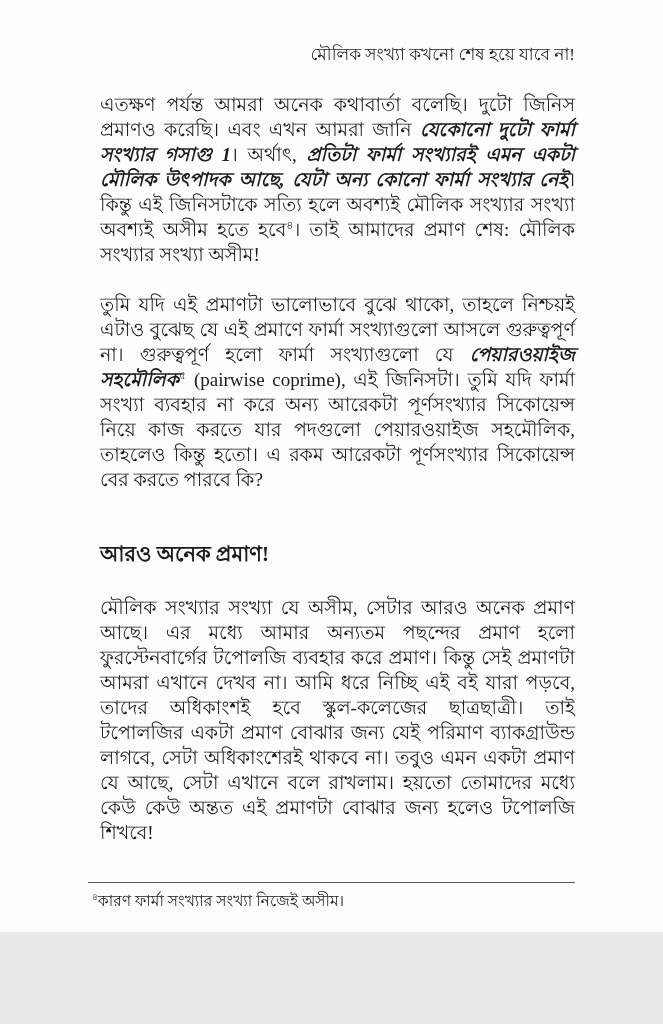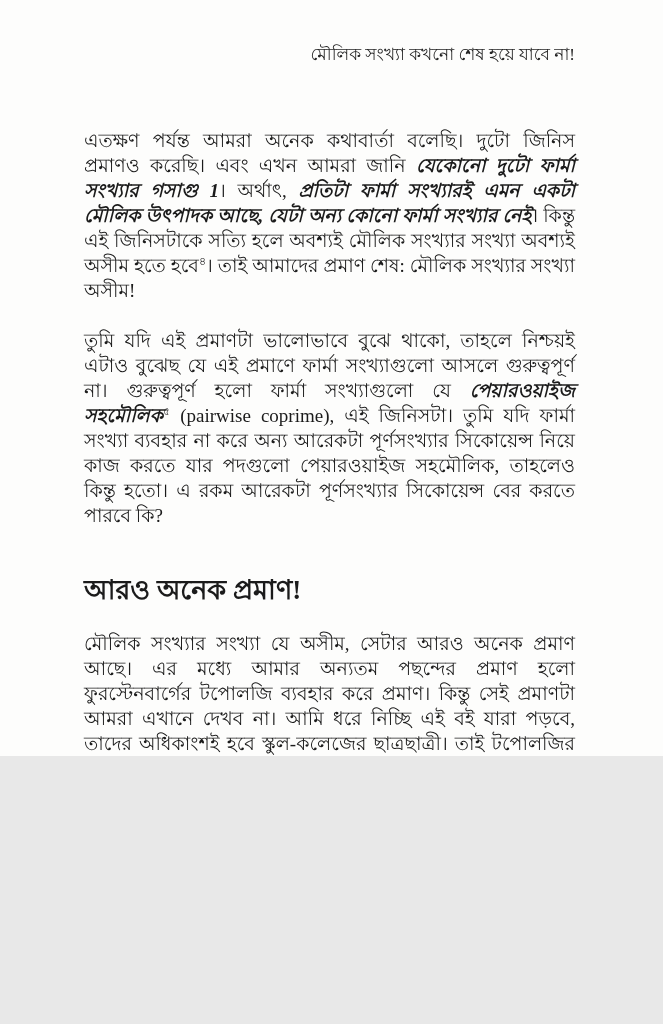--- a/index.html
+++ b/index.html
@@ -3,21 +3,21 @@
 <meta charset="utf-8">
 <style>
   html, body {
     margin: 0;
     padding: 0;
     background: #e8e8e8;
   }
   .page {
     position: relative;
     width: 663px;
-    height: 756px;
+    height: 932px;
     margin: 0 auto;
     background: #fdfdfc;
     overflow: hidden;
     font-family: "Liberation Serif", "DejaVu Serif", serif;
     color: #1b1b1b;
   }
   
   .running-header {
     position: absolute;
     top: 44px;
@@ -25,41 +25,40 @@
     right: 88px;
     text-align: right;
     font-size: 17px;
     line-height: 22px;
     color: #242424;
   }
   
   .body-text {
     position: absolute;
     top: 92px;
-    left: 84px;
+    left: 100px;
     right: 88px;
     font-size: 19px;
     line-height: 25px;
     text-align: justify;
-    margin-top: 36px;
   }
   .para { margin: 0 0 25px 0; }
   .para:last-child { margin-bottom: 0; }
   .em {
     font-weight: bold;
     font-style: italic;
   }
   sup {
     font-size: 0.58em;
     line-height: 0;
     vertical-align: super;
   }
   .section-heading {
     margin: 48px 0 27px 0;
-    font-size: 27px;
+    font-size: 21px;
     line-height: 28px;
     font-weight: bold;
     text-align: left;
   }
   
   .footnotes {
     position: absolute;
     left: 88px;
     right: 88px;
     top: 882px;

